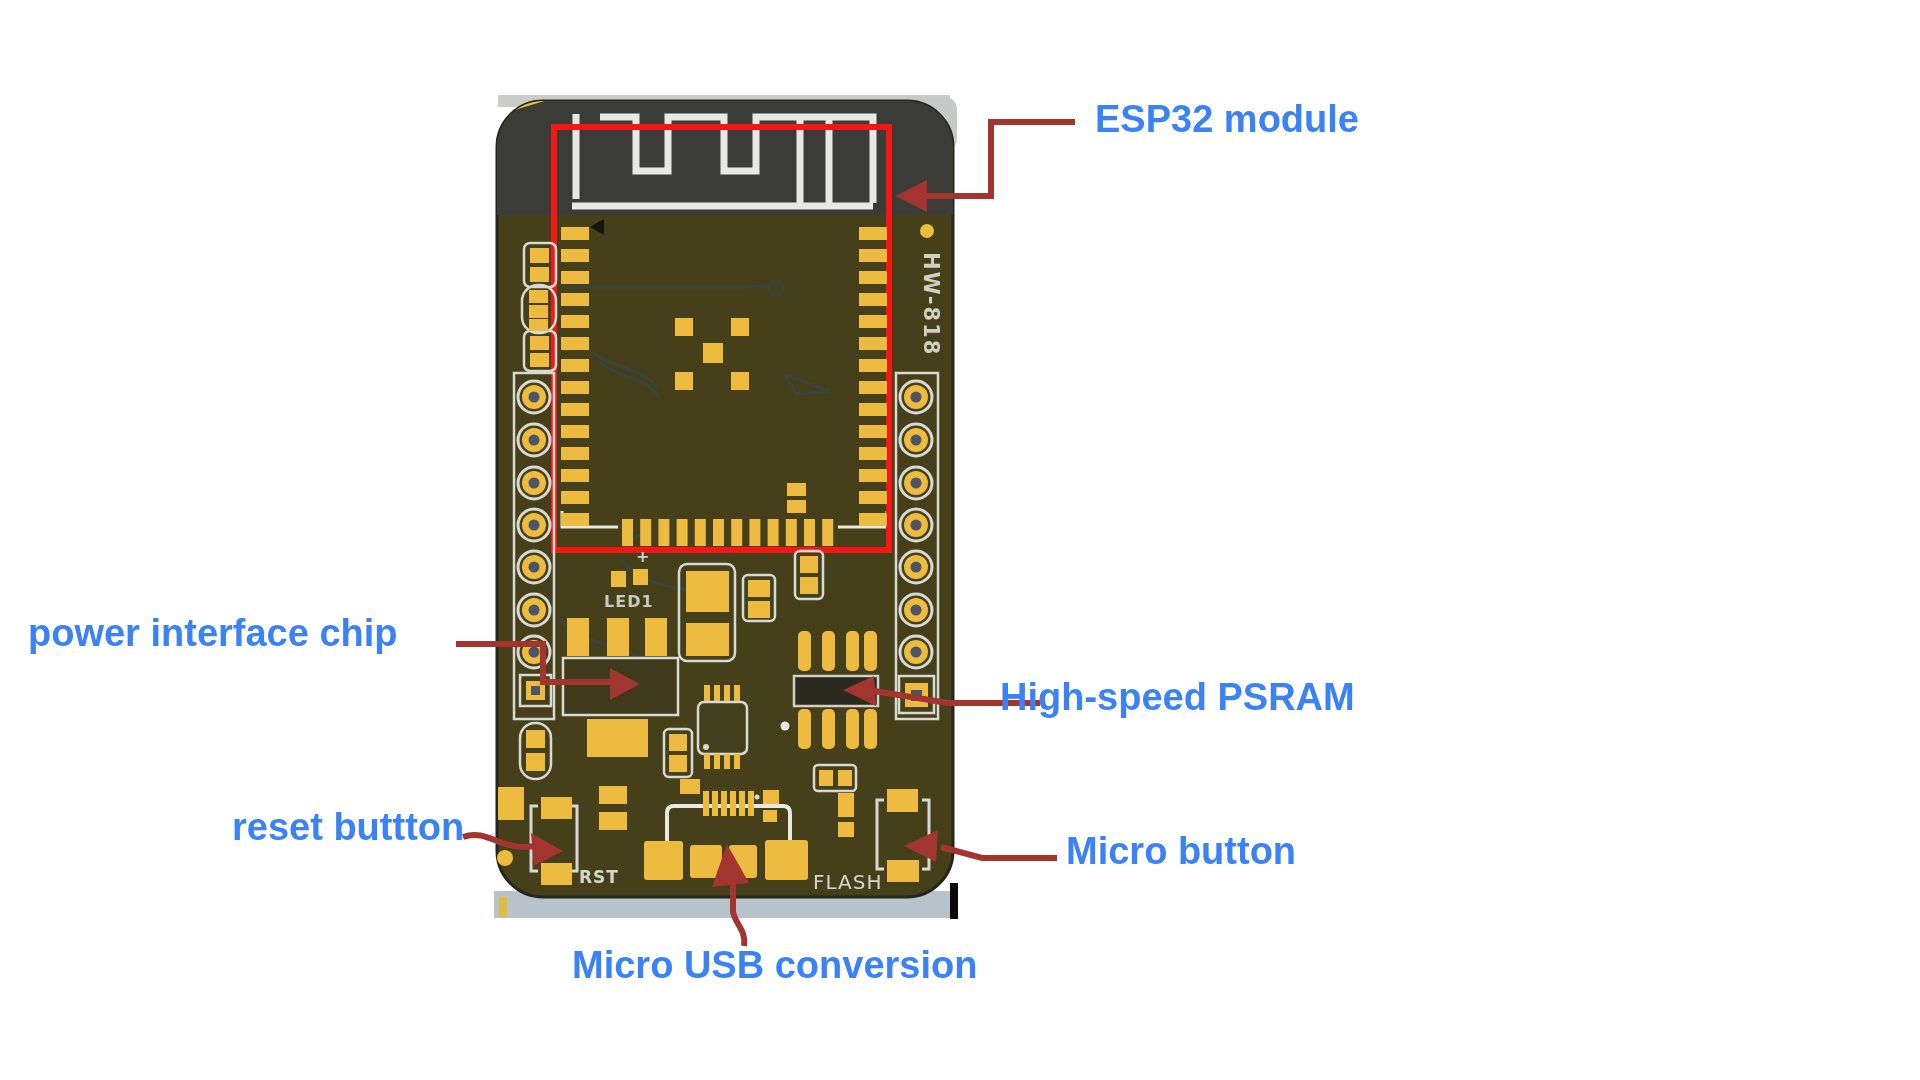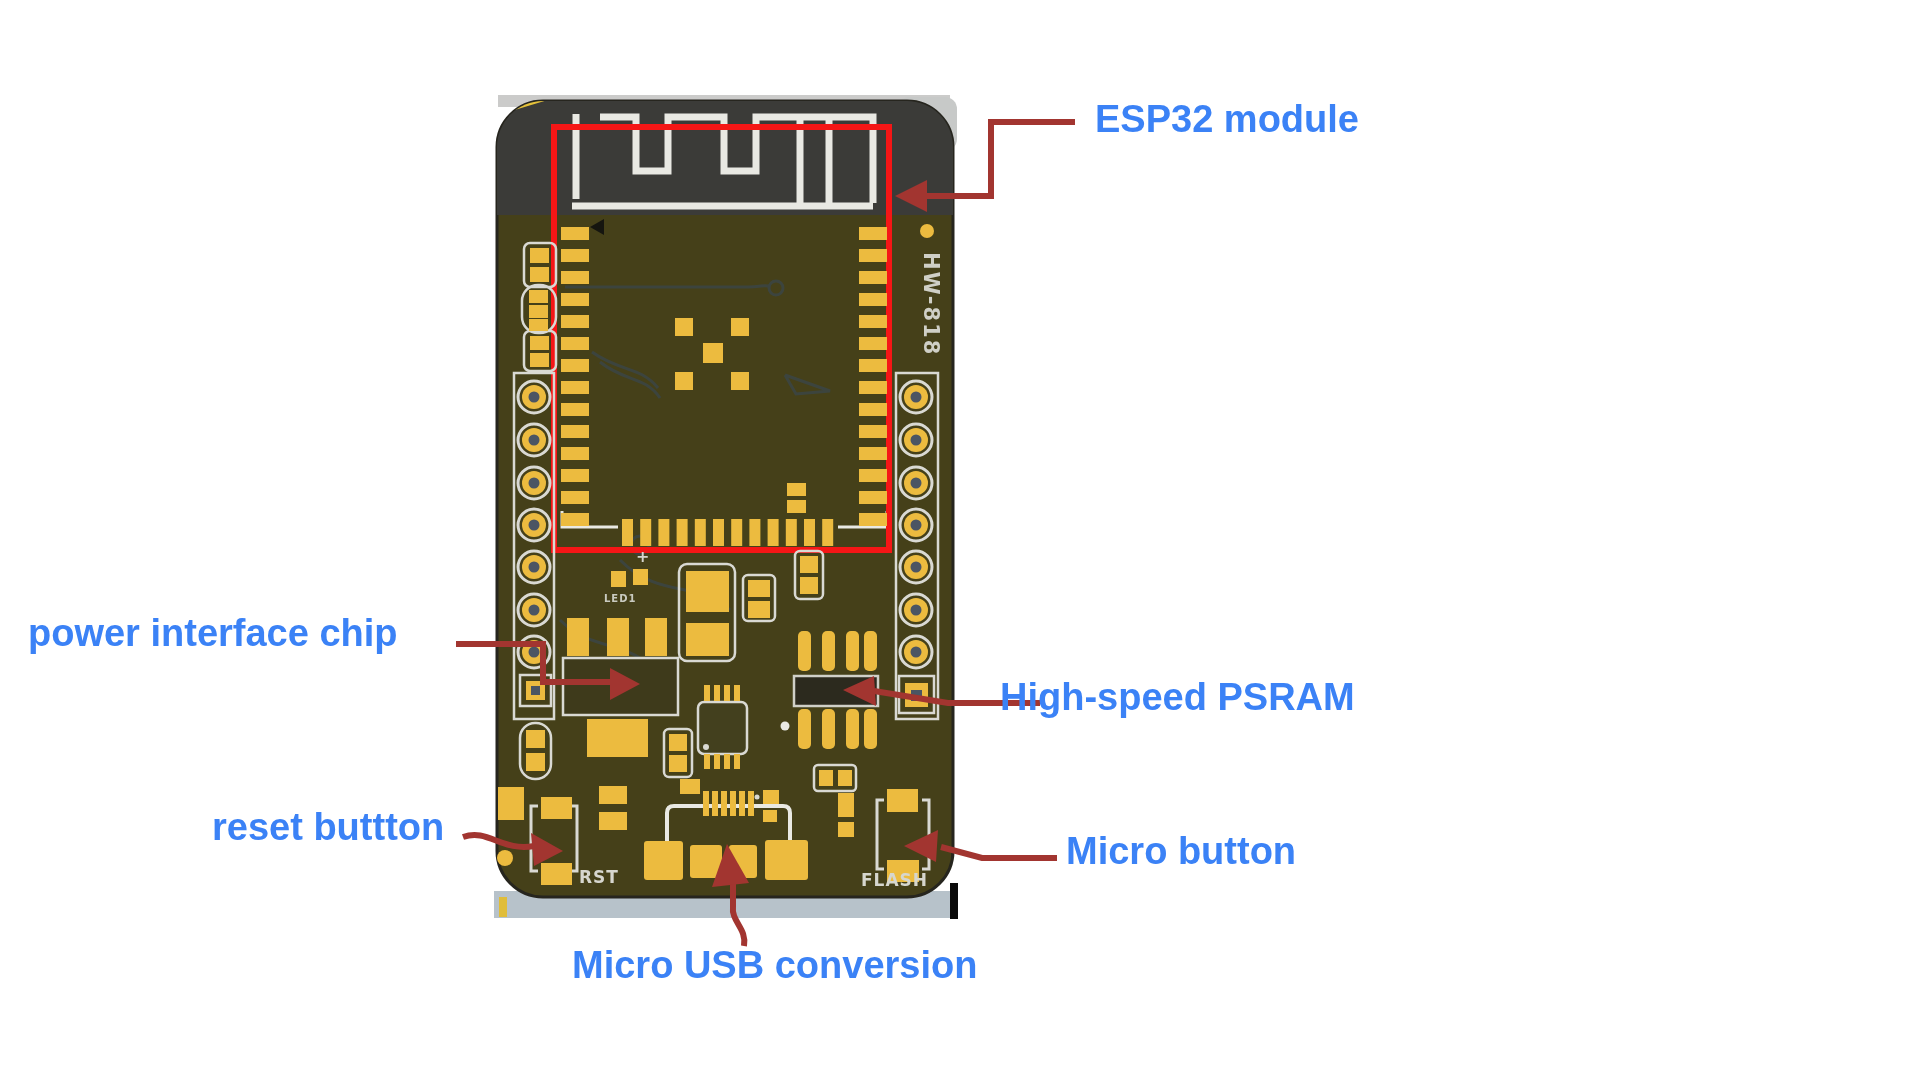--- a/index.html
+++ b/index.html
@@ -5,28 +5,28 @@
   html,body{margin:0;padding:0;background:#ffffff;}
   #stage{position:relative;width:1920px;height:1080px;background:#ffffff;overflow:hidden;
          font-family:"Liberation Sans",sans-serif;}
   #pcb{position:absolute;left:0;top:0;}
   .anno{position:absolute;font-family:"Liberation Sans",sans-serif;font-weight:600;
         font-size:38px;color:#3b82f6;white-space:nowrap;line-height:1;}
   .silk{position:absolute;font-family:"DejaVu Sans",sans-serif;color:#d6d6ce;
         white-space:nowrap;line-height:1;}
   #silk-hw818{left:941px;top:252px;transform:rotate(90deg);transform-origin:0 0;
               font-size:21px;font-weight:700;letter-spacing:2px;color:#cfcfc6;}
-  #silk-led1{left:604px;top:594px;font-size:10px;font-weight:700;letter-spacing:1px;color:#c9cabf;}
+  #silk-led1{left:604px;top:594px;font-size:16px;font-weight:700;letter-spacing:1px;color:#c9cabf;}
   #silk-plus{left:636px;top:549px;font-size:16px;font-weight:700;color:#d6d6ce;}
   #silk-rst{left:579px;top:869px;font-size:17px;font-weight:700;letter-spacing:1px;}
-  #silk-flash{left:813px;top:872px;font-size:17px;font-weight:700;letter-spacing:1px;margin-left:48px;}
+  #silk-flash{left:813px;top:872px;font-size:20px;font-weight:400;letter-spacing:1px;}
   #lbl-esp32{left:1095px;top:100px;}
   #lbl-power{left:28px;top:614px;}
   #lbl-psram{left:1000px;top:678px;}
-  #lbl-reset{left:212px;top:808px;}
+  #lbl-reset{left:232px;top:808px;}
   #lbl-flash{left:1066px;top:832px;}
   #lbl-usb{left:572px;top:946px;}
 </style>
 </head>
 <body>
 
 <div id="stage">
 
 <svg id="pcb" width="1920" height="1080" viewBox="0 0 1920 1080">
   <defs>

